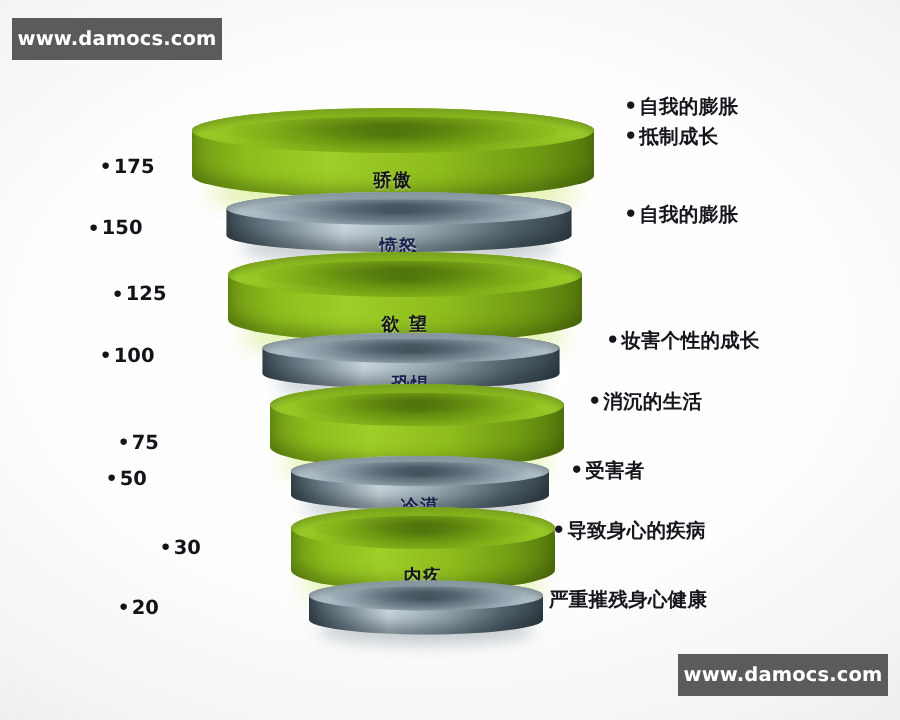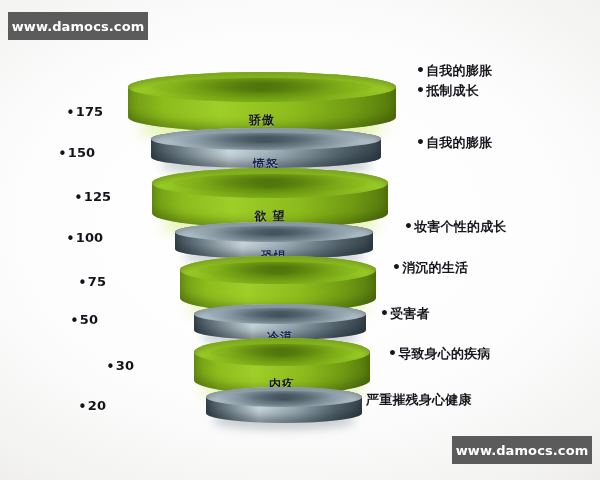--- a/index.html
+++ b/index.html
@@ -165,25 +165,25 @@
   </div>
 
   <div class="wm br">
     <span>www.damocs.com</span>
   </div>
 
 <div class="num" style="left: 66px; top: 104px;"><i>•</i><b>175</b></div>
     <div class="num" style="left: 58px; top: 145px;"><i>•</i><span class="lt">150</span></div>
     <div class="num" style="left: 74px; top: 189px;"><i>•</i><b>125</b></div>
     <div class="num" style="left: 66px; top: 230px;"><i>•</i><span class="lt">100</span></div>
-    <div class="num" style="left: 78px; top: 274px; text-align: center;"><i>•</i><b>75</b></div>
+    <div class="num" style="left: 78px; top: 288px; text-align: center;"><i>•</i><b>75</b></div>
     <div class="num" style="left: 70px; top: 312px;"><i>•</i><span class="lt">50</span></div>
     <div class="num" style="left: 86px; top: 358px; margin-left: 20px;"><i>•</i><b>30</b></div>
     <div class="num" style="left: 78px; top: 398px;"><i>•</i><span class="lt">20</span></div>
     <div class="ann" style="left: 416px; top: 62px;"><em>•</em><span>自我的膨胀</span></div>
     <div class="ann" style="left: 416px; top: 82px;"><em>•</em><span>抵制成长</span></div>
     <div class="ann" style="left: 416px; top: 134px;"><em>•</em><span>自我的膨胀</span></div>
     <div class="ann" style="left: 392px; top: 259px;"><em>•</em><span>消沉的生活</span></div>
     <div class="ann" style="left: 404px; top: 218px;"><em>•</em><span>妆害个性的成长</span></div>
     <div class="ann" style="left: 380px; top: 305px;"><em>•</em><span>受害者</span></div>
-    <div class="ann" style="left: 368px; top: 345px; margin-left: 20px;"><em>•</em><span>导致身心的疾病</span></div>
+    <div class="ann" style="left: 368px; top: 345px;"><em>•</em><span>导致身心的疾病</span></div>
     <div class="ann" style="left: 366px; top: 391px;"><span>严重摧残身心健康</span></div>
   </div>
 
 </body></html>

